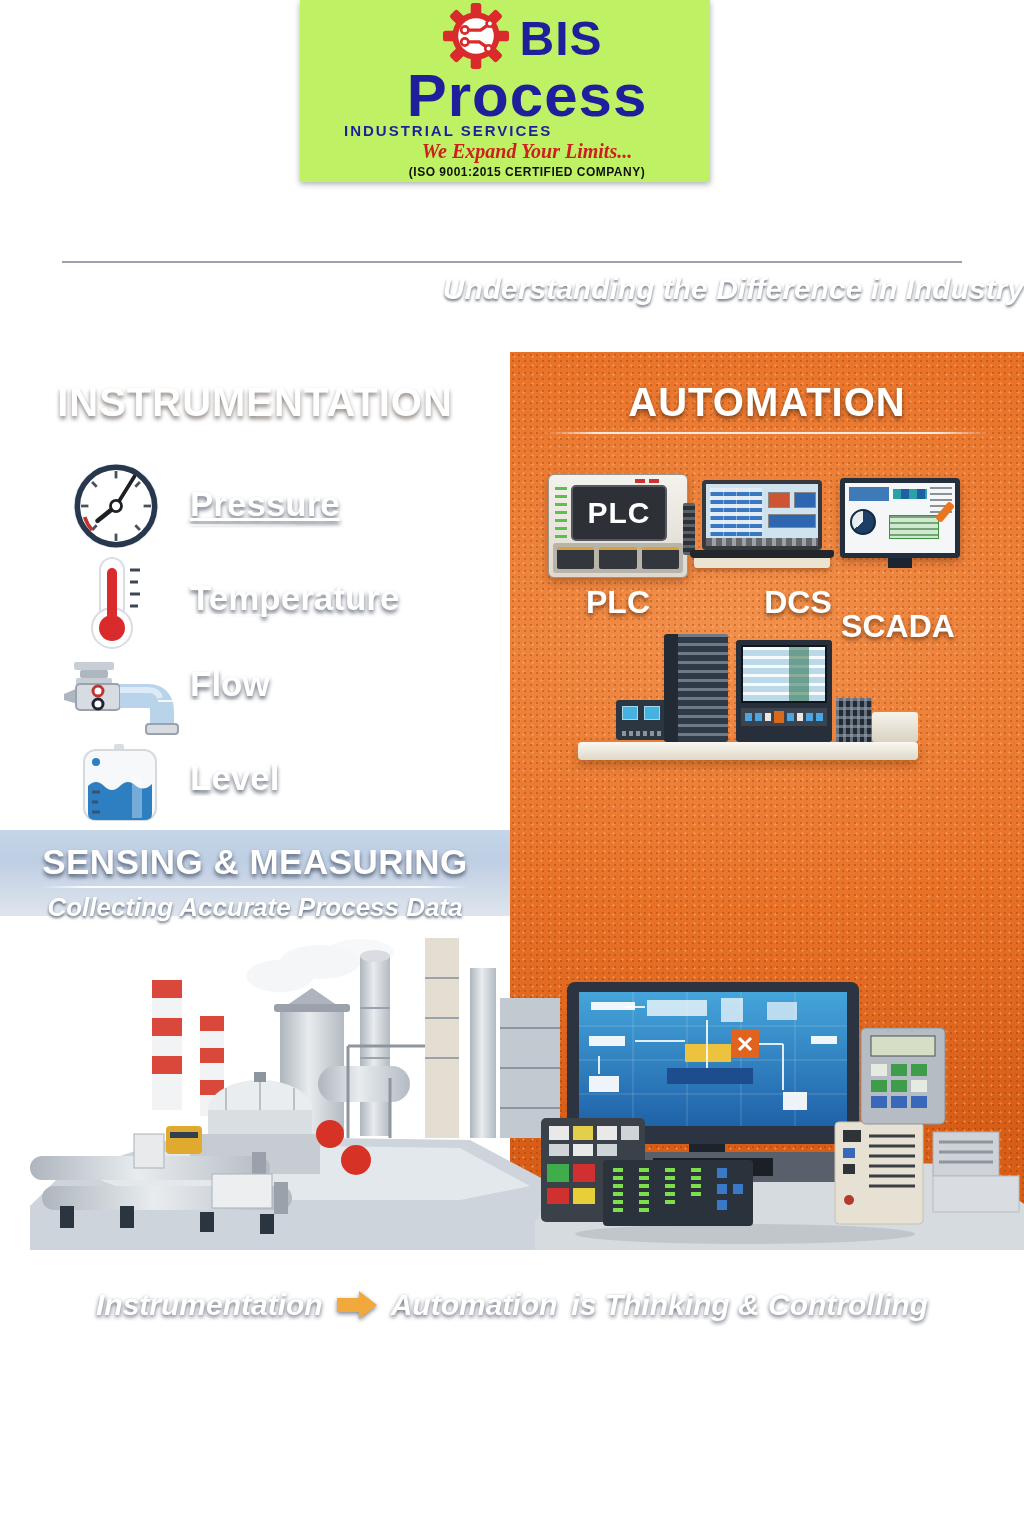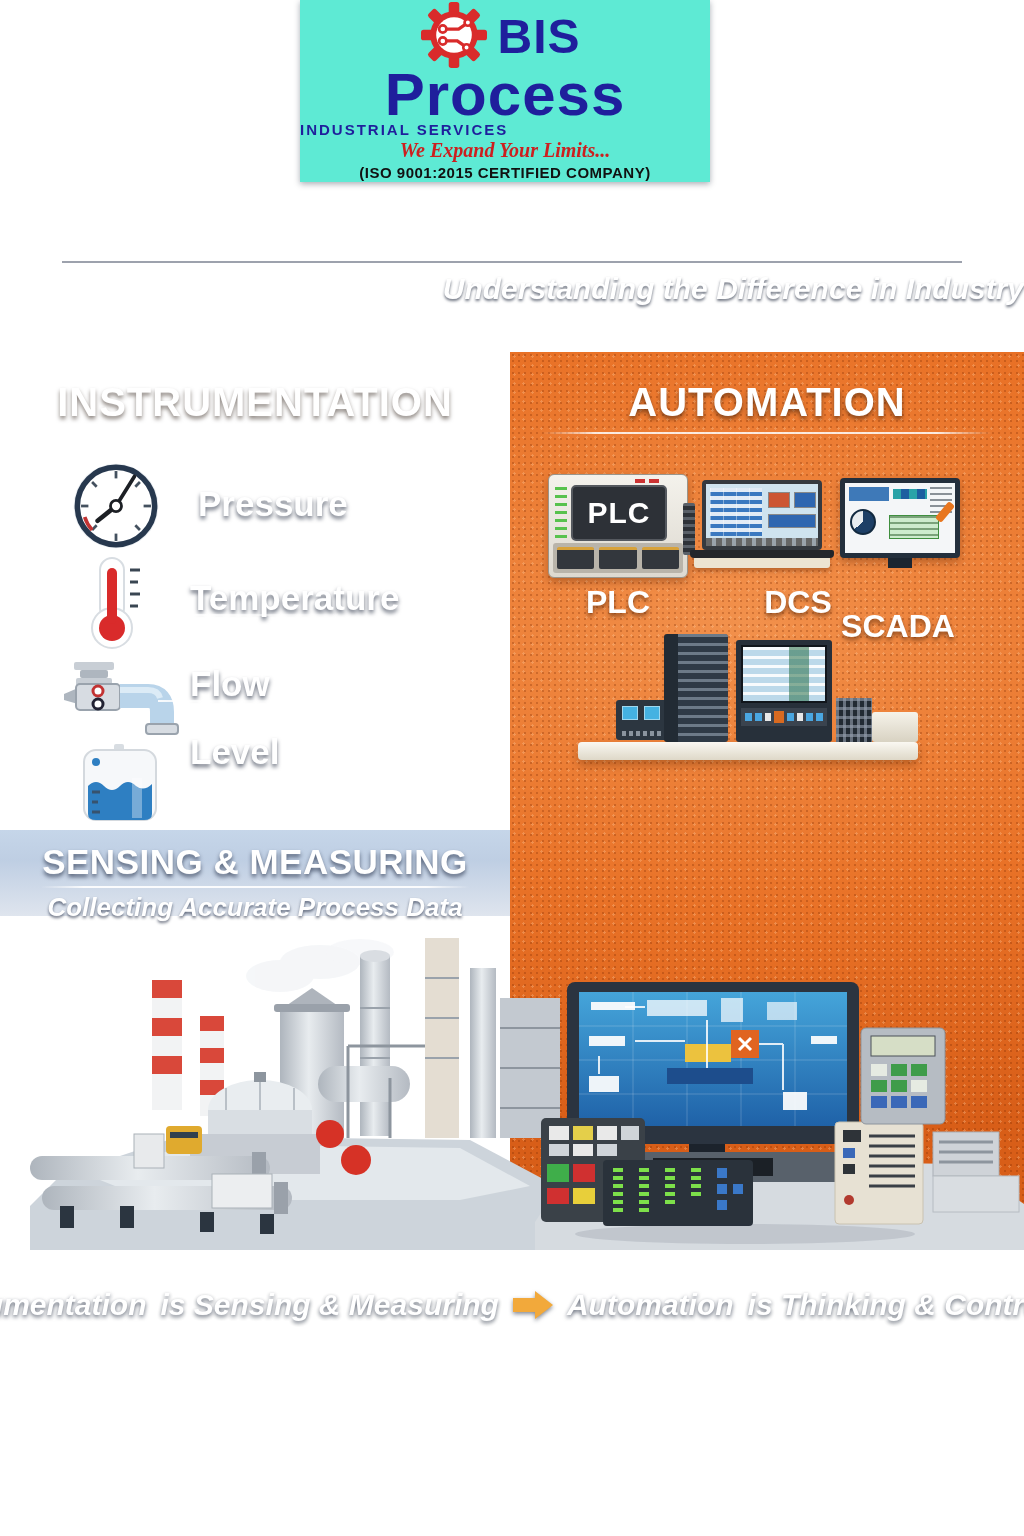--- a/index.html
+++ b/index.html
@@ -12,31 +12,31 @@
       radial-gradient(rgba(5,15,45,.22) 1px, transparent 1.3px),
       radial-gradient(700px 420px at 78% 86%, rgba(210,225,245,.45), transparent 70%),
       linear-gradient(180deg,#16345e 0%, #234a80 9%, #33609c 20%, #3d6ba6 33%,
         #41709f 52%, #64 89bb 0, #6a8ebc 66%, #8ca8cc 75%, #6e92c0 83%, #4c79b1 90%, #3e6ca5 100%);
     background-size:5px 5px, 8px 8px, 100% 100%, 100% 100%;
   }
   .abs{ position:absolute; }
 
   
   .logo-card{
-    left:300px; top:0; width:410px; height:182px; background:#5eead4;
+    left:300px; top:0; width:410px; height:182px; background:#bef264;
     box-shadow:0 2px 6px rgba(10,20,40,.35);
-    display:flex; flex-direction:column; align-items:center; justify-content:center;
+    display:flex; flex-direction:column; align-items:center; justify-content:center;padding-left:44px;
   }
   .logo-top{ display:flex; align-items:center; gap:10px; margin-left:-8px; }
   .logo-abbr{ font-size:48px; font-weight:bold; color:#1f1f9c; letter-spacing:1px; }
   .logo-name{ font-size:60px; font-weight:bold; color:#1f1f9c; line-height:.95; margin-top:-6px; letter-spacing:1px;}
   .logo-services{ font-size:15px; font-weight:bold; color:#1f1f9c; letter-spacing:2px; margin-top:-2px; align-self:flex-start; }
   .logo-tagline{ font-family:"Liberation Serif", serif; font-style:italic; font-weight:bold;
     font-size:20px; color:#cc1f1f; margin-top:1px;}
-  .logo-iso{ font-size:15px; font-weight:bold; color:#111; letter-spacing:.5px; margin-top:2px;}
+  .logo-iso{ font-size:12px; font-weight:bold; color:#111; letter-spacing:.5px; margin-top:2px;}
 
   
   .title-row{ left:0; top:190px; width:100%; text-align:center; white-space:nowrap;
     text-shadow:0 3px 4px rgba(8,18,40,.6); letter-spacing:-1px;}
   .title-left{ font-size:62px; font-weight:bold; color:#ffffff; }
   .title-vs{ font-size:44px; font-weight:bold; color:#ffffff; margin:0 10px; }
   .title-right{ font-size:62px; font-weight:bold; color:#f2c979; }
   .title-divider{ left:62px; top:263px; width:900px; height:2px;
     background:linear-gradient(90deg, transparent, rgba(255,255,255,.9) 8%, rgba(255,255,255,.9) 92%, transparent);
     box-shadow:0 -2px 0 rgba(10,22,50,.4);}
@@ -234,21 +234,21 @@
           <line x1="71" y1="71" x2="76" y2="76"></line>
         <line x1="24" y1="76" x2="29" y2="71"></line>
           <line x1="71" y1="29" x2="76" y2="24"></line>
       </g>
       <line x1="50" y1="50" x2="70" y2="18" stroke="#1c1f24" stroke-width="4" stroke-linecap="round"></line>
       <line x1="50" y1="50" x2="30" y2="66" stroke="#1c1f24" stroke-width="5" stroke-linecap="round"></line>
       <circle cx="50" cy="50" r="6" fill="#ffffff" stroke="#1c1f24" stroke-width="3"></circle>
       <path d="M16 62 A36 36 0 0 0 24 76" stroke="#c23333" stroke-width="4" fill="none"></path>
     </svg>
   </div>
-  <div class="abs instr-label" style="left:198px;top:484px;">Pressure</div>
+  <div class="abs instr-label" style="left:190px;top:484px;text-decoration:underline;">Pressure</div>
   <div class="abs instr-underline" style="left:158px;top:524px;width:138px;"></div>
 
   <div class="abs icon-box" style="left:82px;top:556px;width:70px;height:96px;">
     <svg width="70" height="96" viewBox="0 0 70 96">
       <rect x="18" y="2" width="24" height="62" rx="12" fill="#ffffff" stroke="#d8dde2" stroke-width="2"></rect>
       <circle cx="30" cy="72" r="20" fill="#ffffff" stroke="#d8dde2" stroke-width="2"></circle>
       <circle cx="30" cy="72" r="13" fill="#d92b2b"></circle>
       <rect x="25" y="12" width="10" height="56" rx="5" fill="#d92b2b"></rect>
       <g stroke="#3a4652" stroke-width="3">
         <line x1="48" y1="14" x2="58" y2="14"></line>
@@ -285,21 +285,21 @@
       <path d="M8 42 q8 -8 16 0 q8 8 16 0 q8 -8 16 0 q8 6 16 -2 V70 q0 6 -8 6 H16 q-8 0 -8 -6 Z" fill="#2e7fc2"></path>
       <rect x="52" y="34" width="10" height="40" fill="rgba(255,255,255,.35)"></rect>
       <g stroke="#37536e" stroke-width="3">
         <line x1="12" y1="48" x2="20" y2="48"></line>
           <line x1="12" y1="58" x2="18" y2="58"></line>
           <line x1="12" y1="68" x2="20" y2="68"></line>
       </g>
       <circle cx="16" cy="18" r="4" fill="#2e7fc2"></circle>
     </svg>
   </div>
-  <div class="abs instr-label" style="left:190px;top:732px;">Level</div>
+  <div class="abs instr-label" style="left:190px;top:758px;">Level</div>
   <div class="abs instr-underline" style="left:158px;top:796px;width:128px;"></div>
 
   <div class="abs plc-box">
     <div class="plc-leds"></div>
     <div class="plc-reddash"></div>
     <div class="plc-screen">PLC</div>
     <div class="plc-bottom">
       <div class="plc-mod"></div>
       <div class="plc-mod"></div>
       <div class="plc-mod"></div>
@@ -579,21 +579,20 @@
           <line x1="404" y1="180" x2="458" y2="180"></line>
           <line x1="404" y1="190" x2="458" y2="190"></line>
         </g>
       <rect x="398" y="204" width="86" height="36" fill="#d9ddE1" stroke="#b6bcc2"></rect>
       <ellipse cx="210" cy="262" rx="170" ry="10" fill="rgba(40,50,70,.12)"></ellipse>
     </svg>
   </div>
 
   <div class="abs footer-row">
     <span class="footer-bold">Instrumentation</span>
-    <span class="footer-rest">is Sensing &amp; Measuring</span>
     <span class="arrow">
       <span class="arrow-shaft"></span>
         <span class="arrow-head"></span>
     </span>
     <span class="footer-bold">Automation</span>
     <span class="footer-rest">is Thinking &amp; Controlling</span>
   </div>
 
 </div>
 

